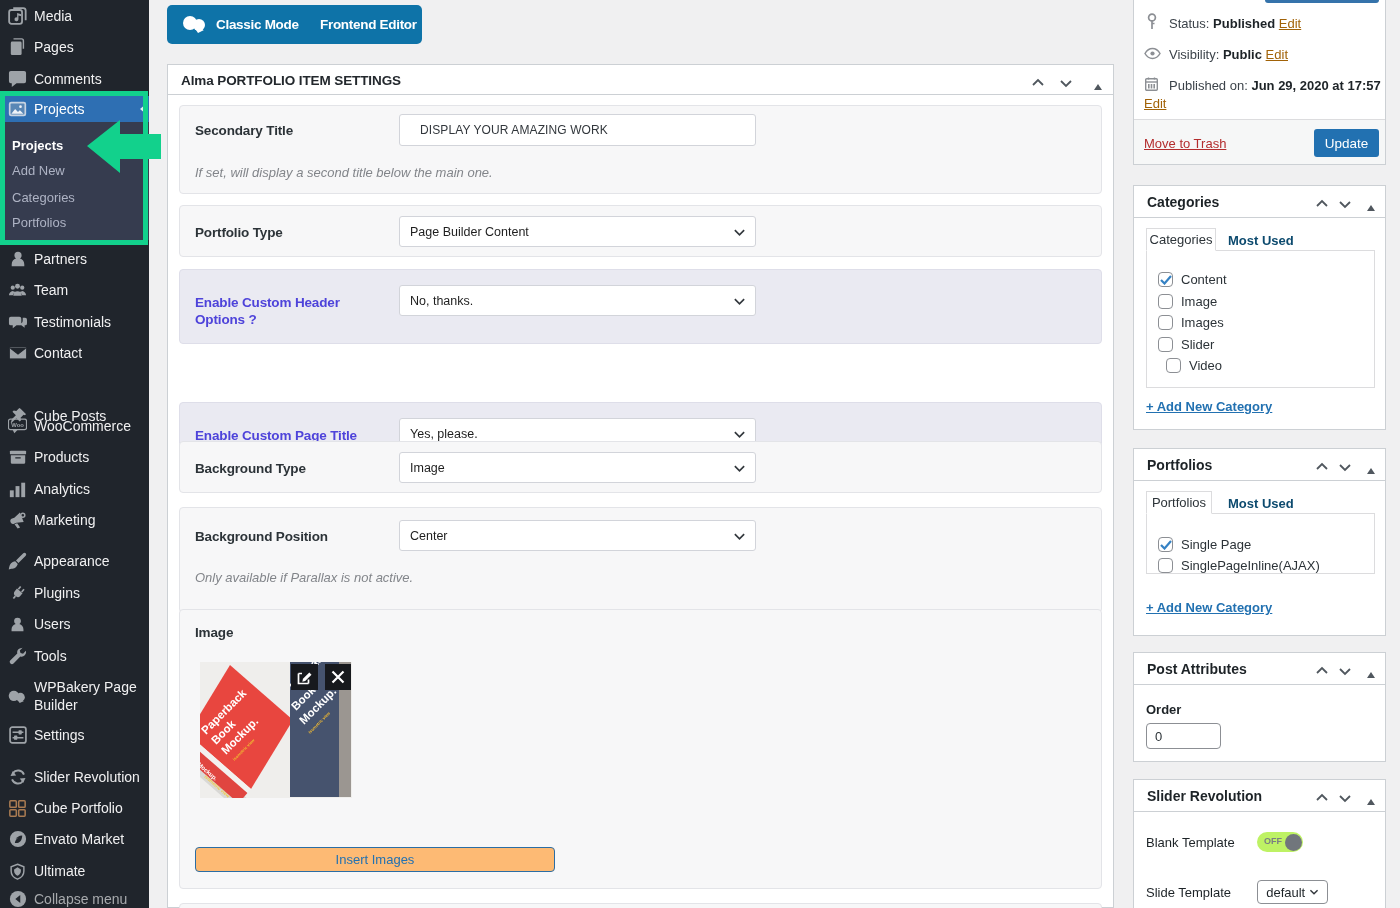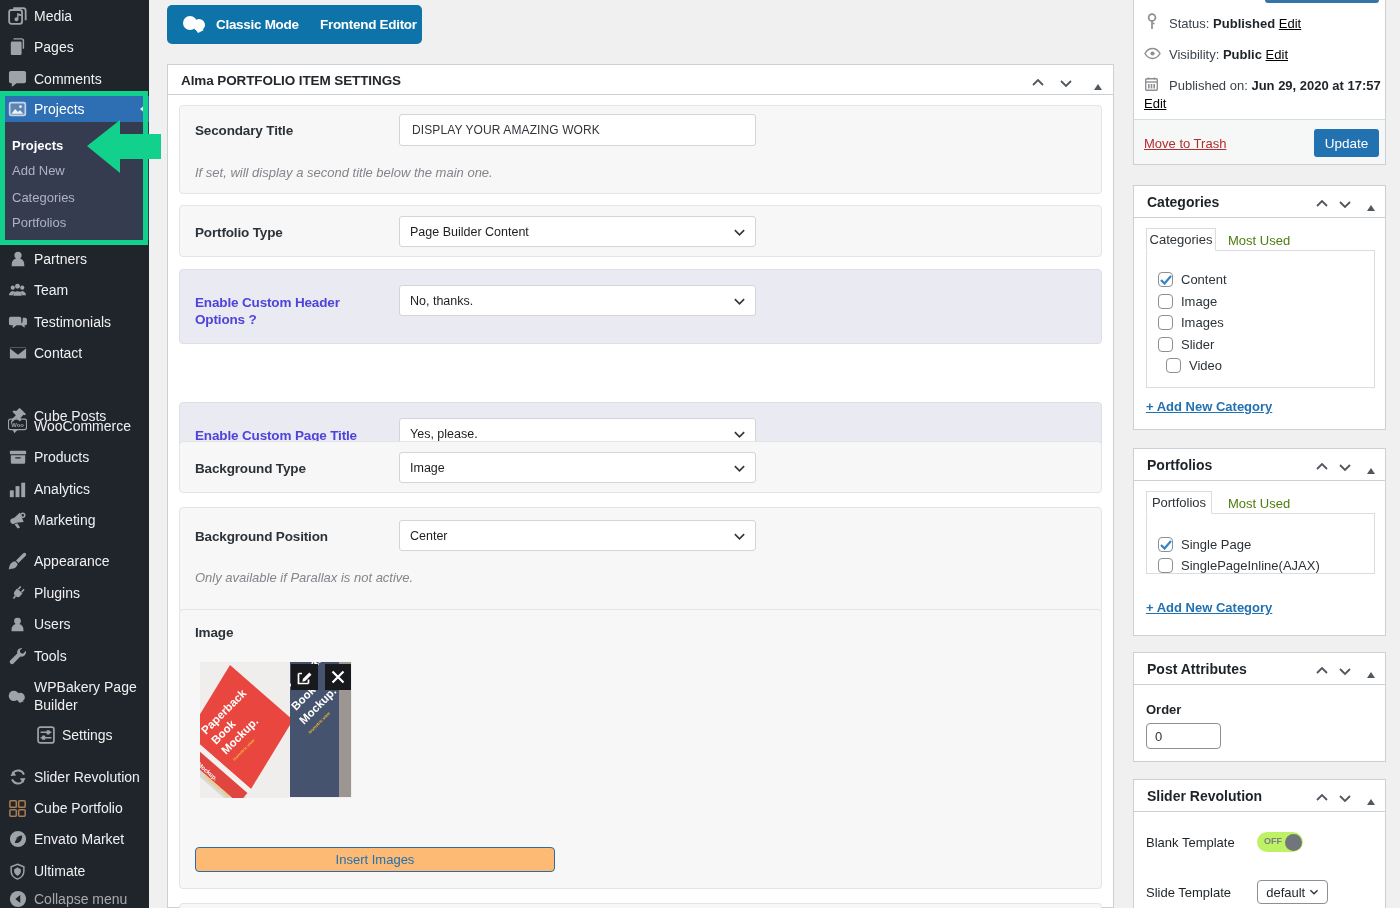--- a/index.html
+++ b/index.html
@@ -28,35 +28,35 @@
 #panel { position:absolute; left:167px; top:64px; width:947px; height:844px; background:#fff; border:1px solid #ccd0d4; }
 #phead { position:absolute; left:0; top:0; width:945px; height:30px; border-bottom:1px solid #ccd0d4; }
 #phead .t { position:absolute; left:13px; top:8px; font-size:13.5px; font-weight:700; color:#23282d; letter-spacing:-0.1px; }
 .row { position:absolute; left:12px; width:923px; background:#f7f7f8; border:1px solid #e3e4e8; border-radius:4px; }
 .row.lav { background:#eaeaf2; border-color:#dedee9; }
 .rlabel { position:absolute; left:15px; font-size:13.5px; font-weight:700; color:#2c3338; letter-spacing:-0.15px; }
 .rlabel.purple { color:#4e43da; line-height:17px; }
 .note { position:absolute; left:15px; font-size:13px; font-style:italic; color:#82858a; }
 .sel { position:absolute; left:219px; width:357px; height:31px; background:#fff; border:1px solid #d2d4da; border-radius:3px; font-size:12.5px; color:#1e1e1e; display:flex; align-items:center; padding-left:10px; font-weight:500;}
 .sel .chev { position:absolute; right:9px; top:9px; }
-.inp { position:absolute; left:219px; width:357px; height:32px; background:#fff; border:1px solid #d2d4da; border-radius:3px; font-size:12px; color:#32373c; display:flex; align-items:center; padding-left:12px; letter-spacing:0.1px; }
+.inp { position:absolute; left:219px; width:357px; height:32px; background:#fff; border:1px solid #d2d4da; border-radius:3px; font-size:12px; color:#32373c; display:flex; align-items:center; padding-left:20px; letter-spacing:0.1px; }
 #rows { position:absolute; left:167px; top:64px; width:947px; height:844px; }
 
 .box { position:absolute; left:1133px; width:253px; background:#fff; border:1px solid #ccd0d4; }
 .bhead { position:relative; height:32px; border-bottom:1px solid #ccd0d4; }
 .bhead .t { position:absolute; left:13px; top:8px; font-size:14px; font-weight:700; color:#1d2327; }
 .tabs { position:relative; }
 .tab-on { position:absolute; background:#fff; border:1px solid #dcdcde; border-bottom-color:#fff; font-size:13px; color:#2c3338; display:flex; align-items:center; justify-content:center; z-index:2; }
-.tab-off { position:absolute; font-size:13px; color:#4d7c0f; font-weight:400; }
+.tab-off { position:absolute; font-size:13px; color:#0c4a6e; font-weight:700; }
 .clist { position:absolute; left:12px; width:229px; background:#fff; border:1px solid #dcdcde; }
 .citem { position:absolute; left:11px; display:flex; align-items:center; font-size:13px; color:#2c3338; }
 .cb { width:15px; height:15px; border:1px solid #8c8f94; border-radius:4px; background:#fff; margin-right:8px; position:relative; }
 .cb.ck svg { position:absolute; left:1px; top:2px; }
 .addnew { position:absolute; left:12px; font-size:13px; font-weight:700; color:#2271b1; text-decoration:underline; }
-a { color:#000000; }
+a { color:#a16207; }
 .chev svg { display:block; }
 </style>
 </head>
 <body>
 
 <div id="sidebar"></div>
 <div id="menu-items">
 <div class="mi" style="top:0px;"><span class="ic">
         <svg width="19" height="19" viewBox="0 0 20 20">
           <rect x="1.2" y="4.2" width="13.6" height="14.6" rx="2.4" fill="none" stroke="#9ea3a8" stroke-width="1.9"></rect>
@@ -159,21 +159,21 @@
 <div class="mi two" style="top:674px;">
       <span class="ic">
         <svg width="21" height="15" viewBox="0 0 26 18">
           <circle cx="8" cy="8" r="7" fill="#9ea3a8"></circle>
           <circle cx="17" cy="10" r="6" fill="#9ea3a8"></circle>
           <path d="M14 15 L22 15 L16 18 Z" fill="#9ea3a8"></path>
         </svg>
       </span>
       <span class="lbl">WPBakery Page<br>Builder</span>
     </div>
-<div class="mi" style="top:719.5px;margin-left:28px;"><span class="ic">
+<div class="mi" style="top:719.5px;"><span class="ic">
         <svg width="18" height="18" viewBox="0 0 20 20">
           <rect x="1.2" y="1.2" width="17.6" height="17.6" rx="2.5" fill="none" stroke="#9ea3a8" stroke-width="1.9"></rect>
           <path stroke="#9ea3a8" stroke-width="1.8" d="M4 7h12M4 13h12" fill="none"></path>
           <rect x="10.6" y="4.6" width="3.6" height="4.8" rx="0.8" fill="#9ea3a8"></rect>
           <rect x="5.6" y="10.6" width="3.6" height="4.8" rx="0.8" fill="#9ea3a8"></rect>
         </svg>
       </span>Settings</div>
 <div class="mi" style="top:761.5px;"><span class="ic">
         <svg width="18" height="18" viewBox="0 0 20 20">
           <path fill="none" stroke="#9ea3a8" stroke-width="2.1" d="M16.6 7.3A7 7 0 0 0 4.4 5.6"></path>

